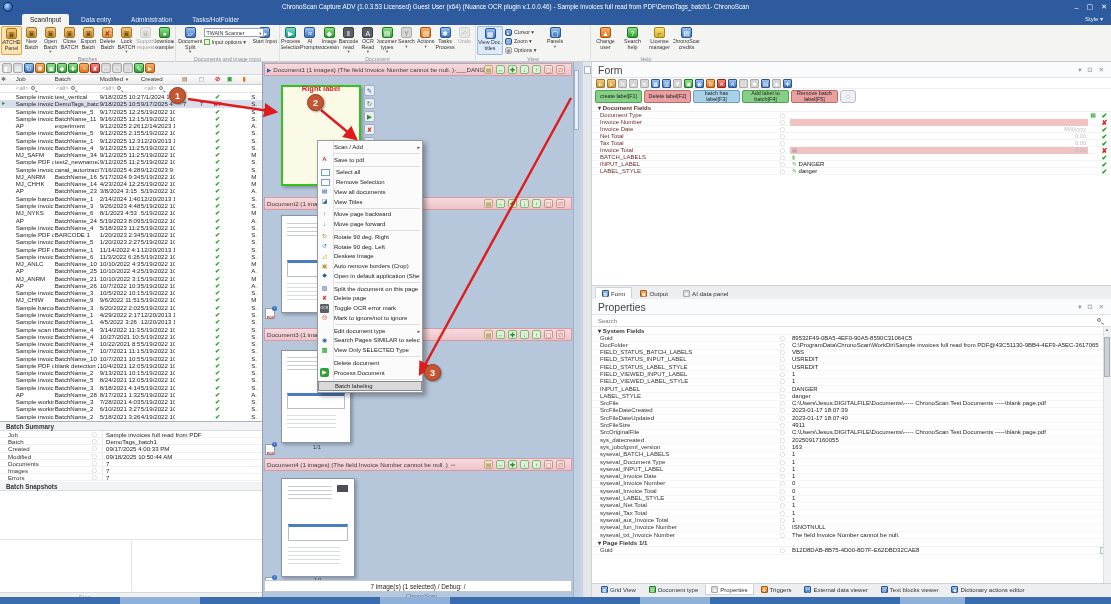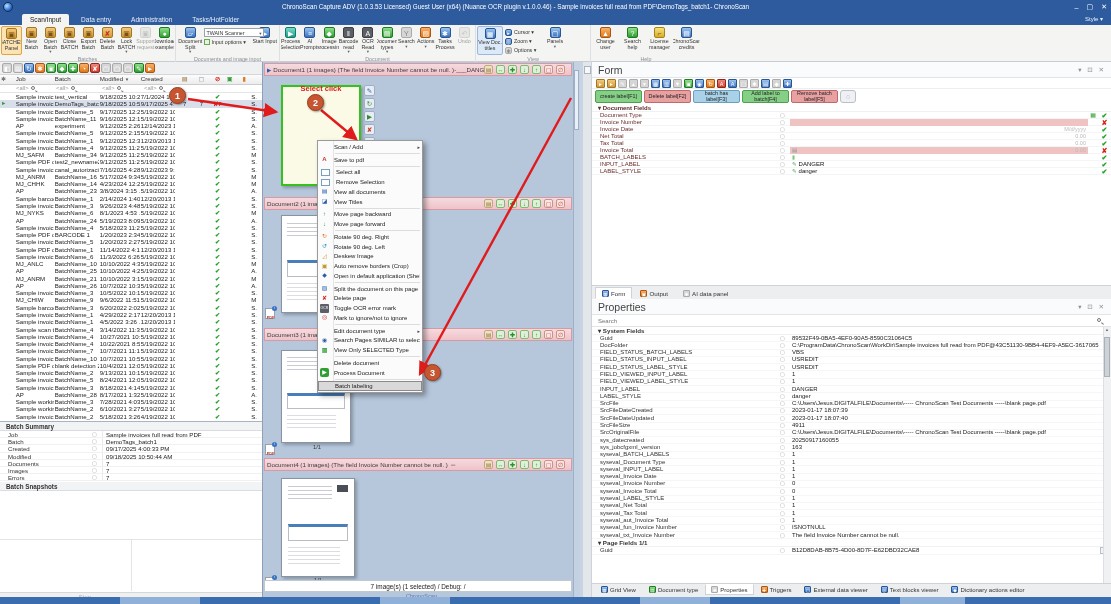--- a/index.html
+++ b/index.html
@@ -1769,21 +1769,21 @@
       </div>
         <div class="btab">
         <span class="ftabic blueic">◆</span>
         <span>Dictionary actions editor</span>
       </div>
       </div>
   </div>
 
   <div class="bottomstrip"></div>
 
-  <div class="rightclick">Select click</div>
+  <div class="rightclick">Right label</div>
   <svg class="annsvg">
     <defs>
       <marker id="ah" markerWidth="7" markerHeight="7" refX="5" refY="3" orient="auto">
         <path d="M0,0 L6,3 L0,6 z" fill="#e01b1b"></path>
       </marker>
     </defs>
     <line x1="188" y1="99" x2="276" y2="112" stroke="#e01b1b" stroke-width="2.4" marker-end="url(#ah)"></line>
     <line x1="321" y1="110" x2="356" y2="139" stroke="#e01b1b" stroke-width="2.4" marker-end="url(#ah)"></line>
     <line x1="571" y1="98" x2="420" y2="374" stroke="#e01b1b" stroke-width="2.4" marker-end="url(#ah)"></line>
   </svg>

